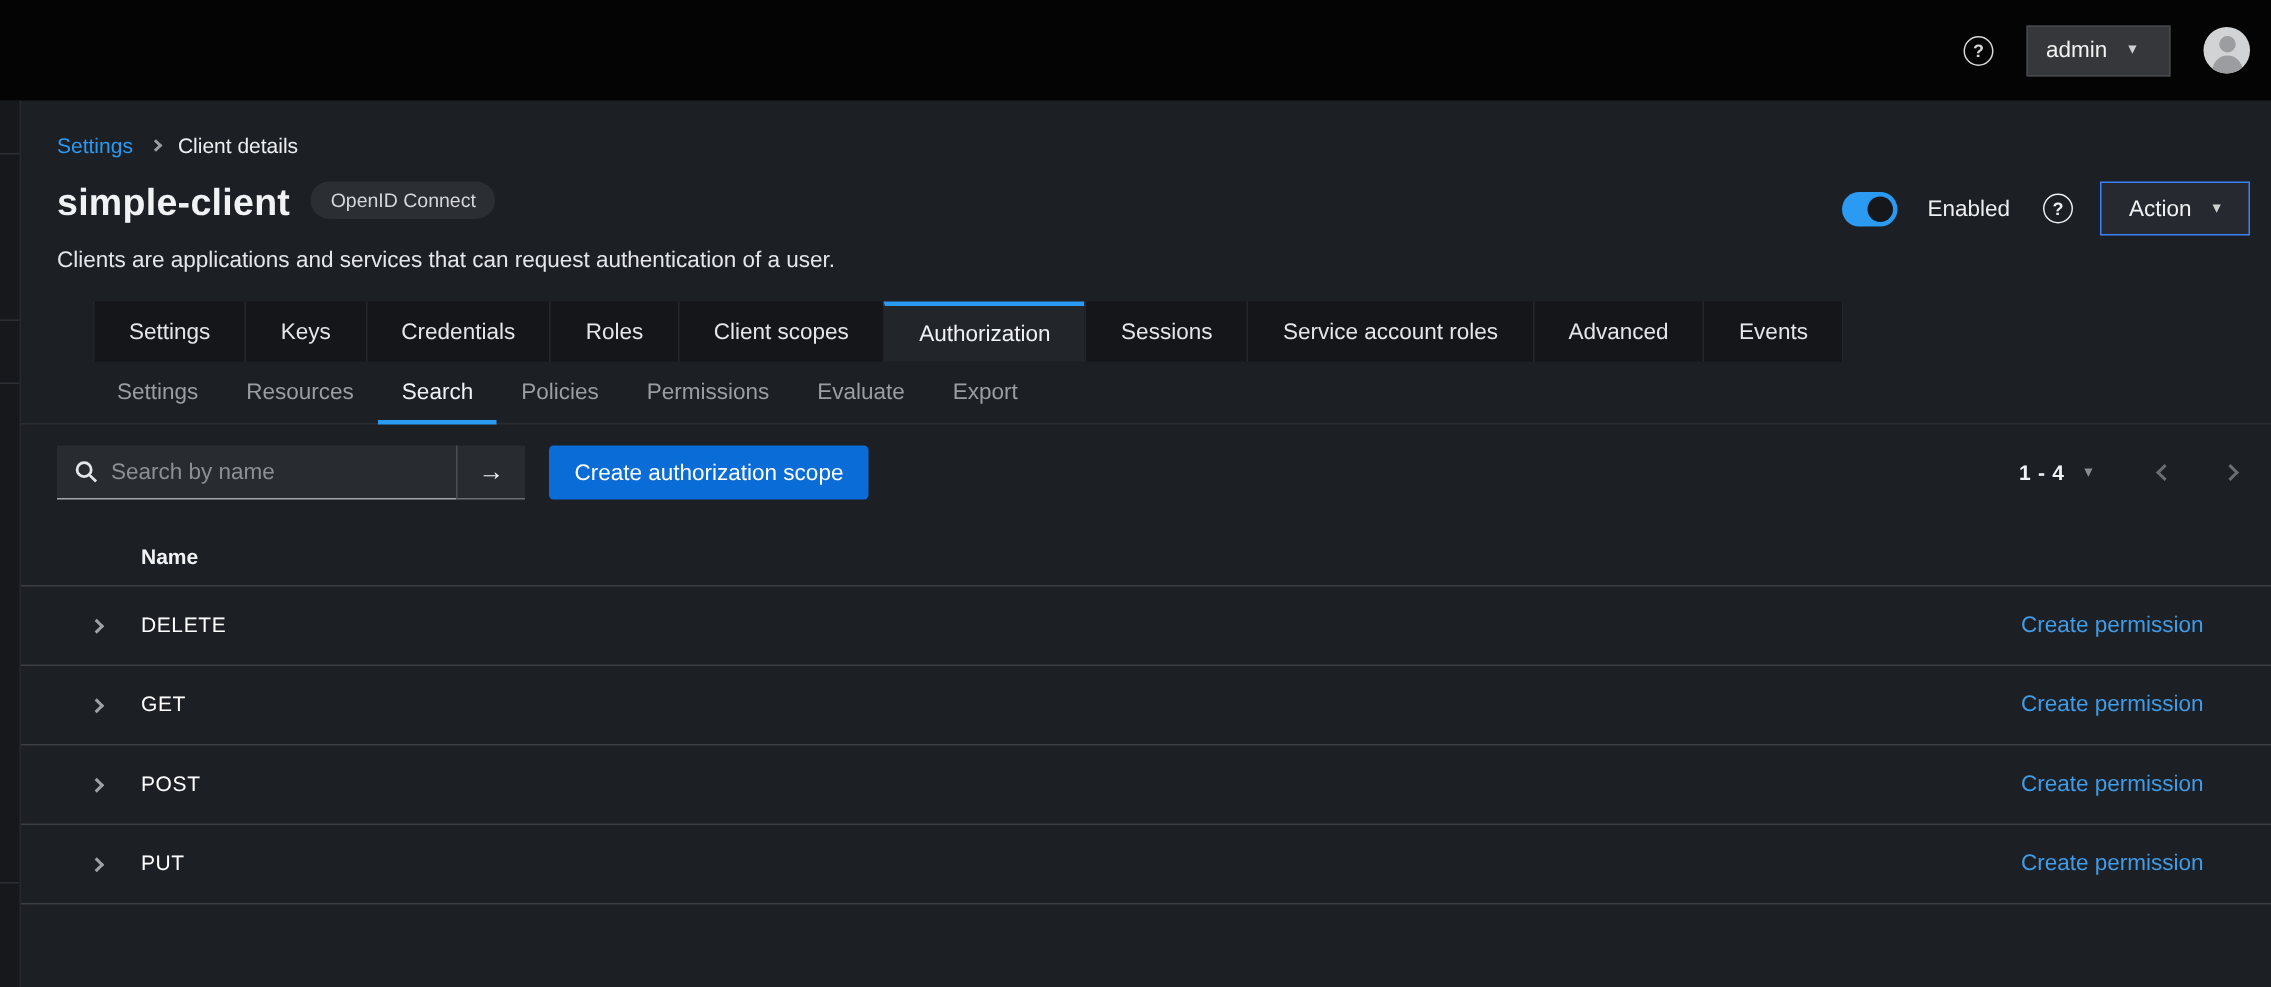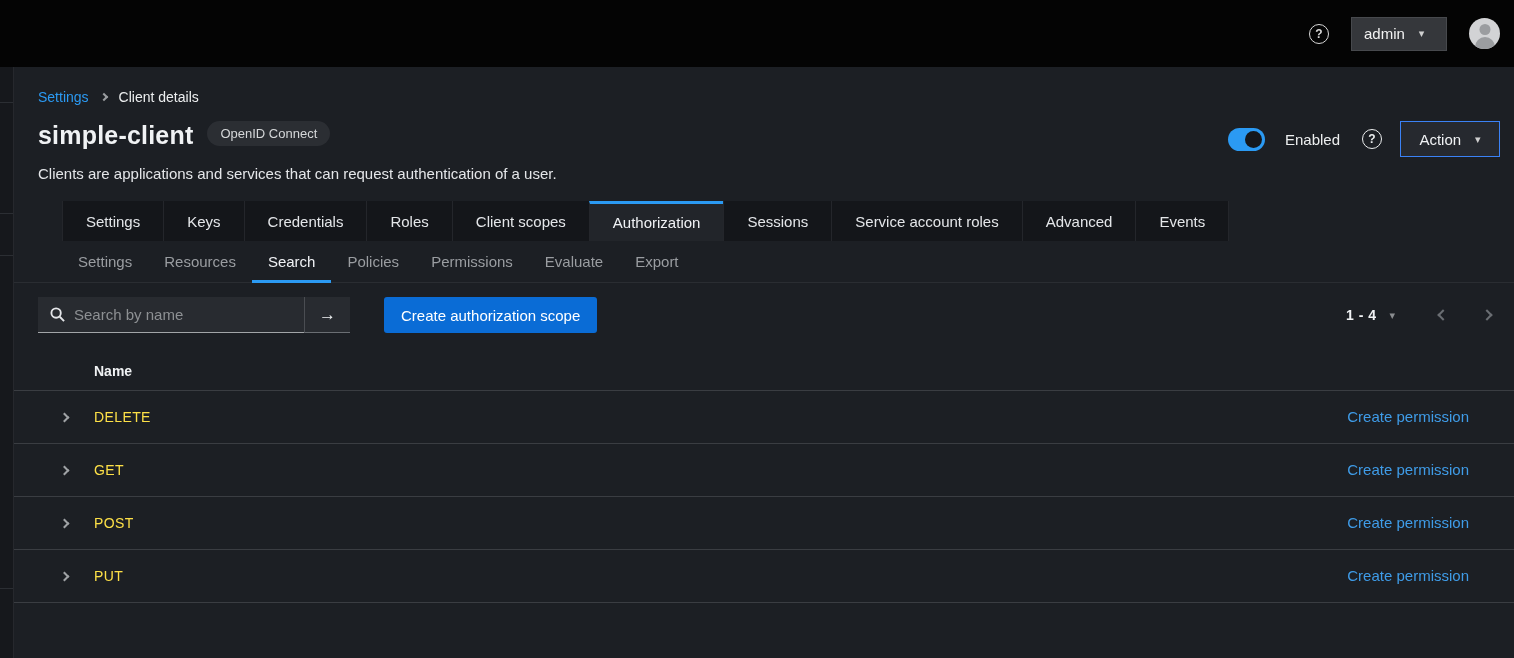--- a/index.html
+++ b/index.html
@@ -71,21 +71,21 @@
   .toolbar { margin-top:14px; display:flex; align-items:center;justify-content:center; }
   .search-group { display:flex; height:36px; }
   .search-box { width:266px; background:#282b30; border-bottom:1px solid #a2a5a8; display:flex;
     align-items:center; padding:0 10px 0 12px; }
   .search-box svg { flex:none; margin-right:9px; }
   .search-box input { flex:1; background:transparent; border:none; outline:none; color:#e4e6e9;
     font-size:15px; font-family:inherit; }
   .search-box input::placeholder { color:#8d9093; opacity:1; }
   .search-submit { width:46px; background:#282b30; border:none; border-left:1px solid #4a4d52;
     border-bottom:1px solid #6a6e73; color:#f0f2f4; font-size:17px; cursor:pointer; }
-  .create-btn { margin-left:34px; height:36px; padding:0 17px; background:#0a6cd6; border:none;
+  .create-btn { margin-left:16px; height:36px; padding:0 17px; background:#0a6cd6; border:none;
     border-radius:3px; color:#fff; font-size:15px; font-family:inherit; cursor:pointer; }
 
   .pagination { margin-left:auto; margin-right:5px; display:flex; align-items:center; }
   .pag-toggle { display:flex; align-items:center; gap:13px; cursor:pointer; }
   .pag-range { color:#f0f2f4; font-size:14px; font-weight:bold; letter-spacing:.5px; }
   .pag-nav { display:flex; align-items:center; margin-left:26px; }
   .pag-arrow { width:44px; height:32px; display:flex; align-items:center; justify-content:center;
     cursor:pointer; }
   .chev { width:8px; height:8px; border-right:2px solid #6a6e73; border-top:2px solid #6a6e73; }
   .chev.left { transform:rotate(-135deg); }
@@ -95,21 +95,21 @@
   .scope-table { margin-left:-24px; width:calc(100% + 24px); margin-top:18px; }
   .t-head, .t-row { display:grid; grid-template-columns:80px 616px 1fr 240px; align-items:center; }
   .t-head { height:40px; border-bottom:1px solid #3a3d42; }
   .t-head .col { color:#f0f2f4; font-size:14px; font-weight:bold; }
   .t-row { height:53px; border-bottom:1px solid #3a3d42; }
   .expand-cell { display:flex; justify-content:flex-start; padding-left:42px; }
   .expand-btn { width:16px; height:16px; display:flex; align-items:center; justify-content:center;
     cursor:pointer; }
   .expand-btn .chevr { width:7px; height:7px; border-right:2.4px solid #9fa2a5;
     border-top:2.4px solid #9fa2a5; transform:rotate(45deg); }
-  .name-link { color:#fde047; font-size:14px; letter-spacing:.4px; text-decoration:none;
+  .name-link { color:#ffffff; font-size:14px; letter-spacing:.4px; text-decoration:none;
     cursor:pointer; }
   .action-cell { text-align:right; padding-right:45px; }
   .perm-link { color:#3f9ce8; font-size:15px; text-decoration:none; cursor:pointer; }
 
   .bottom-pagination { position:absolute; right:19px; top:581px; }
 </style>
 </head>
 <body>
 
 <div class="app">

